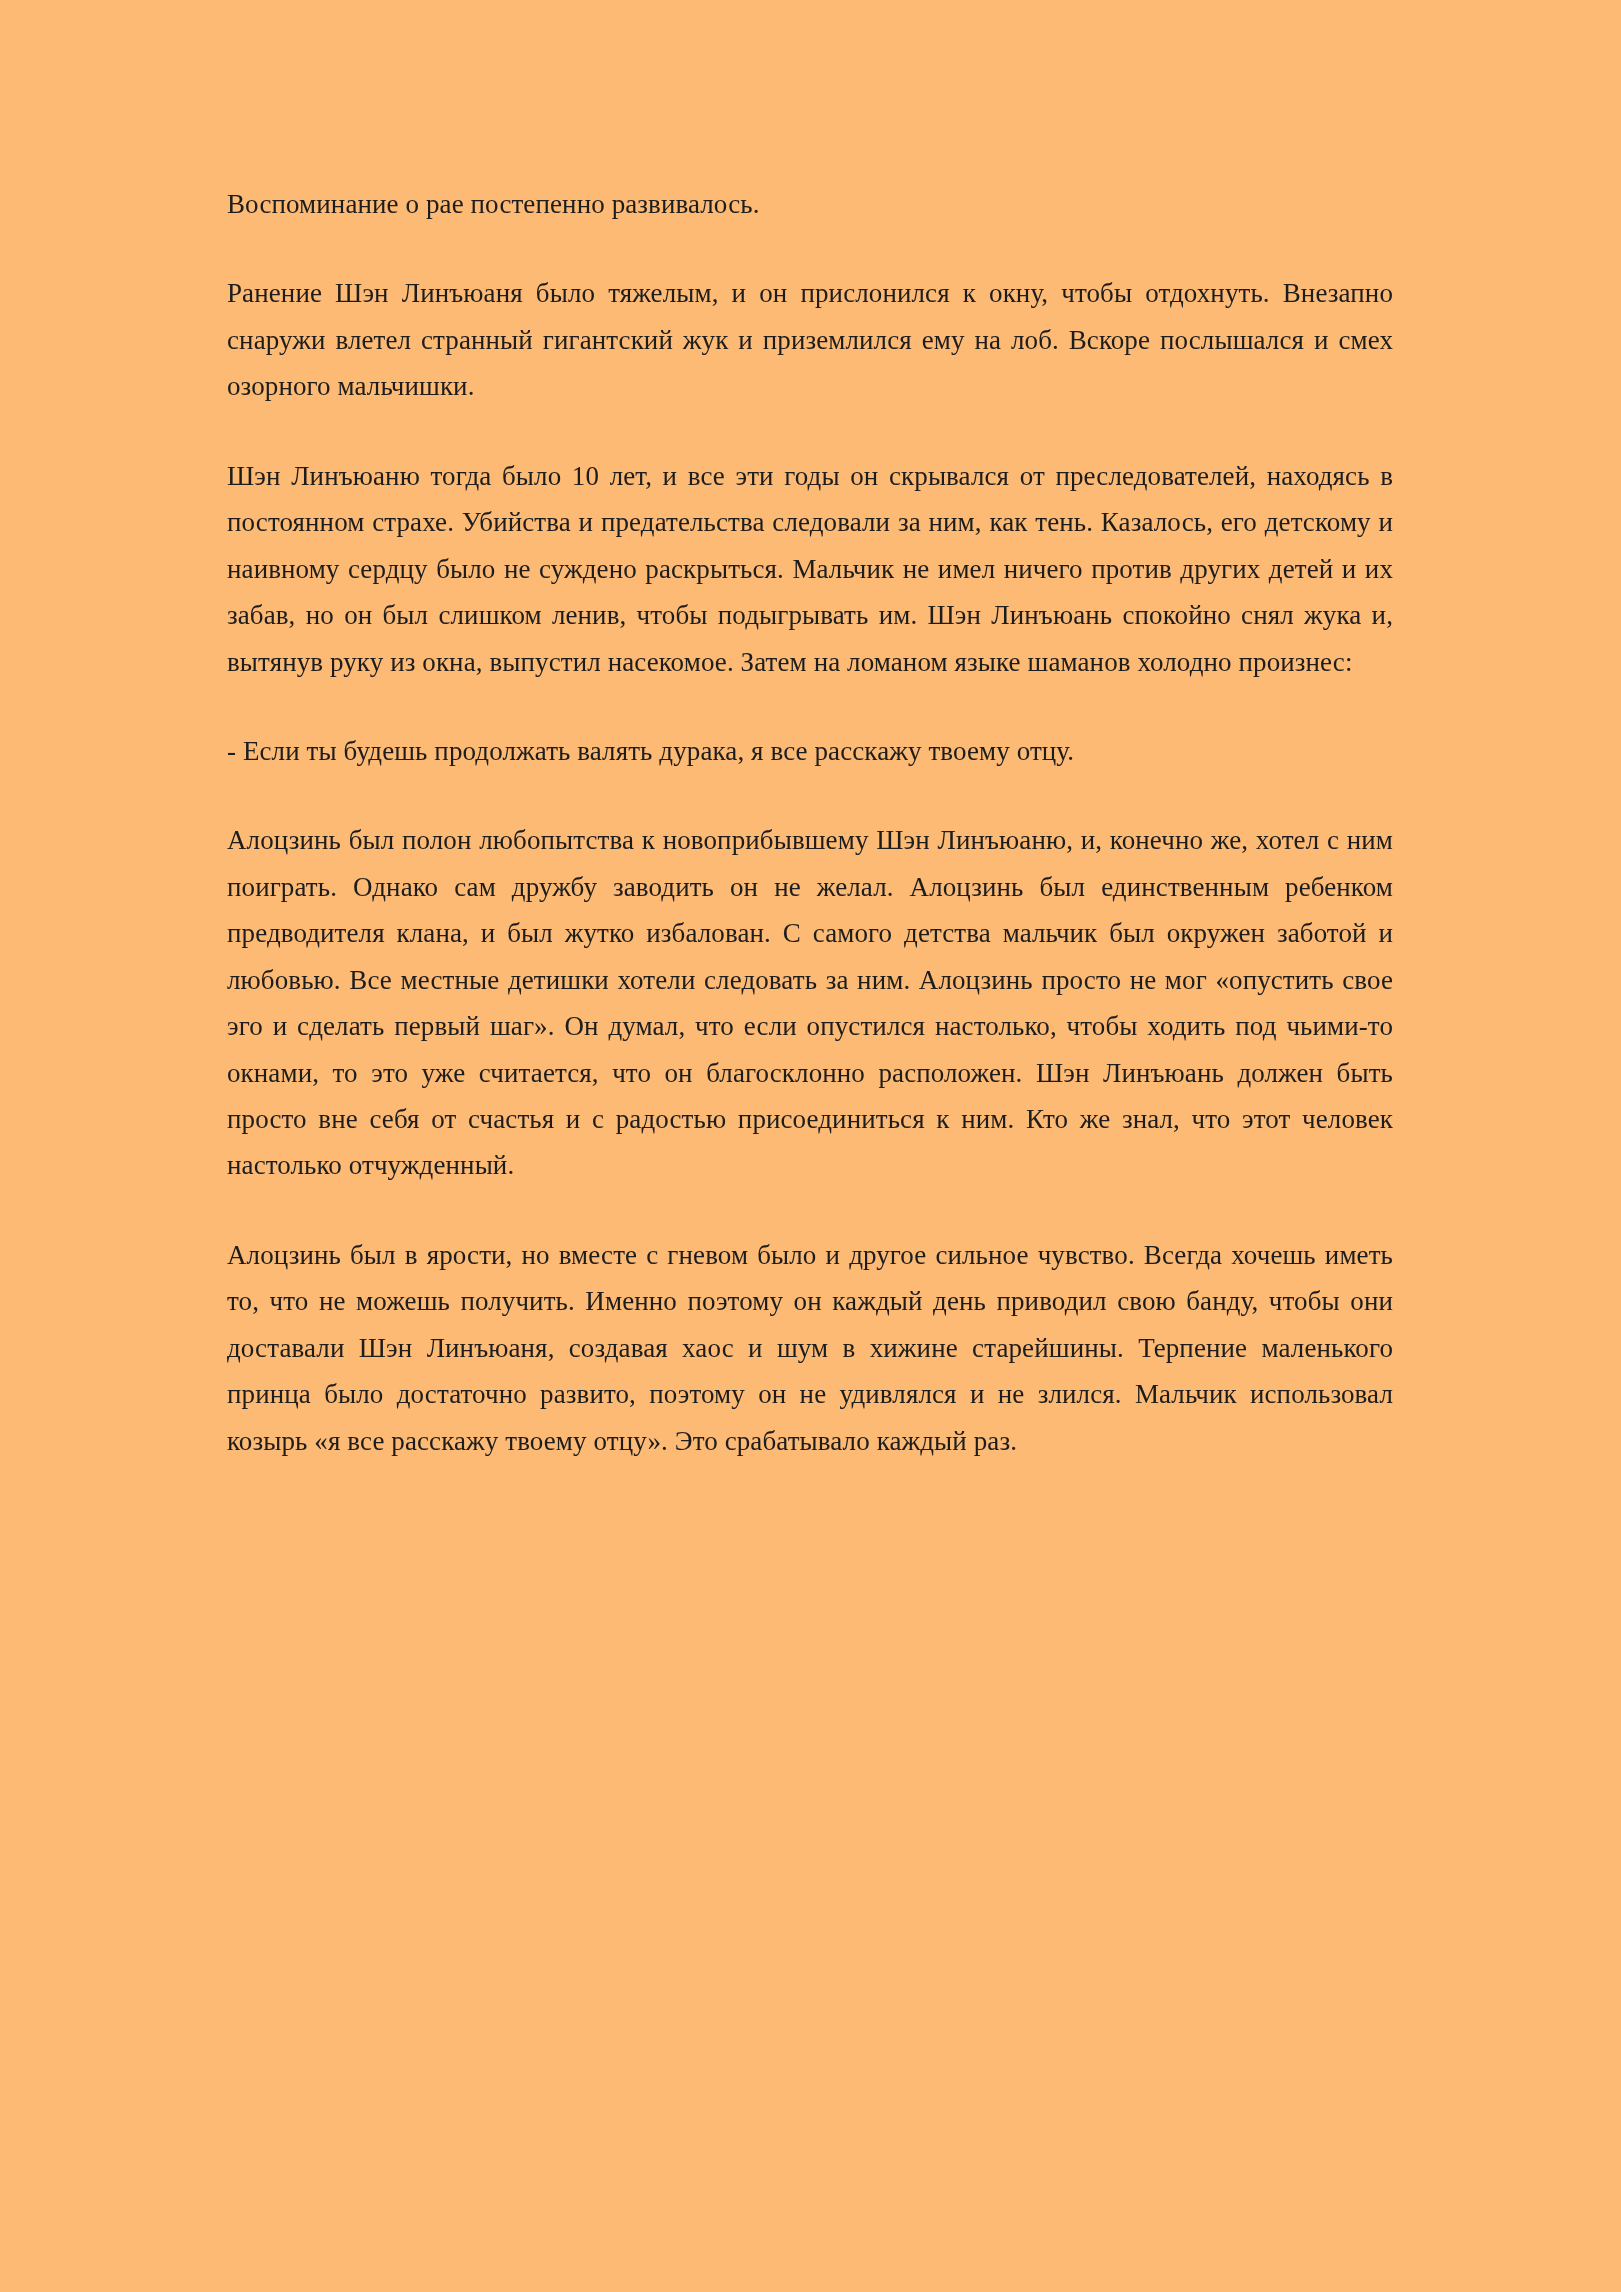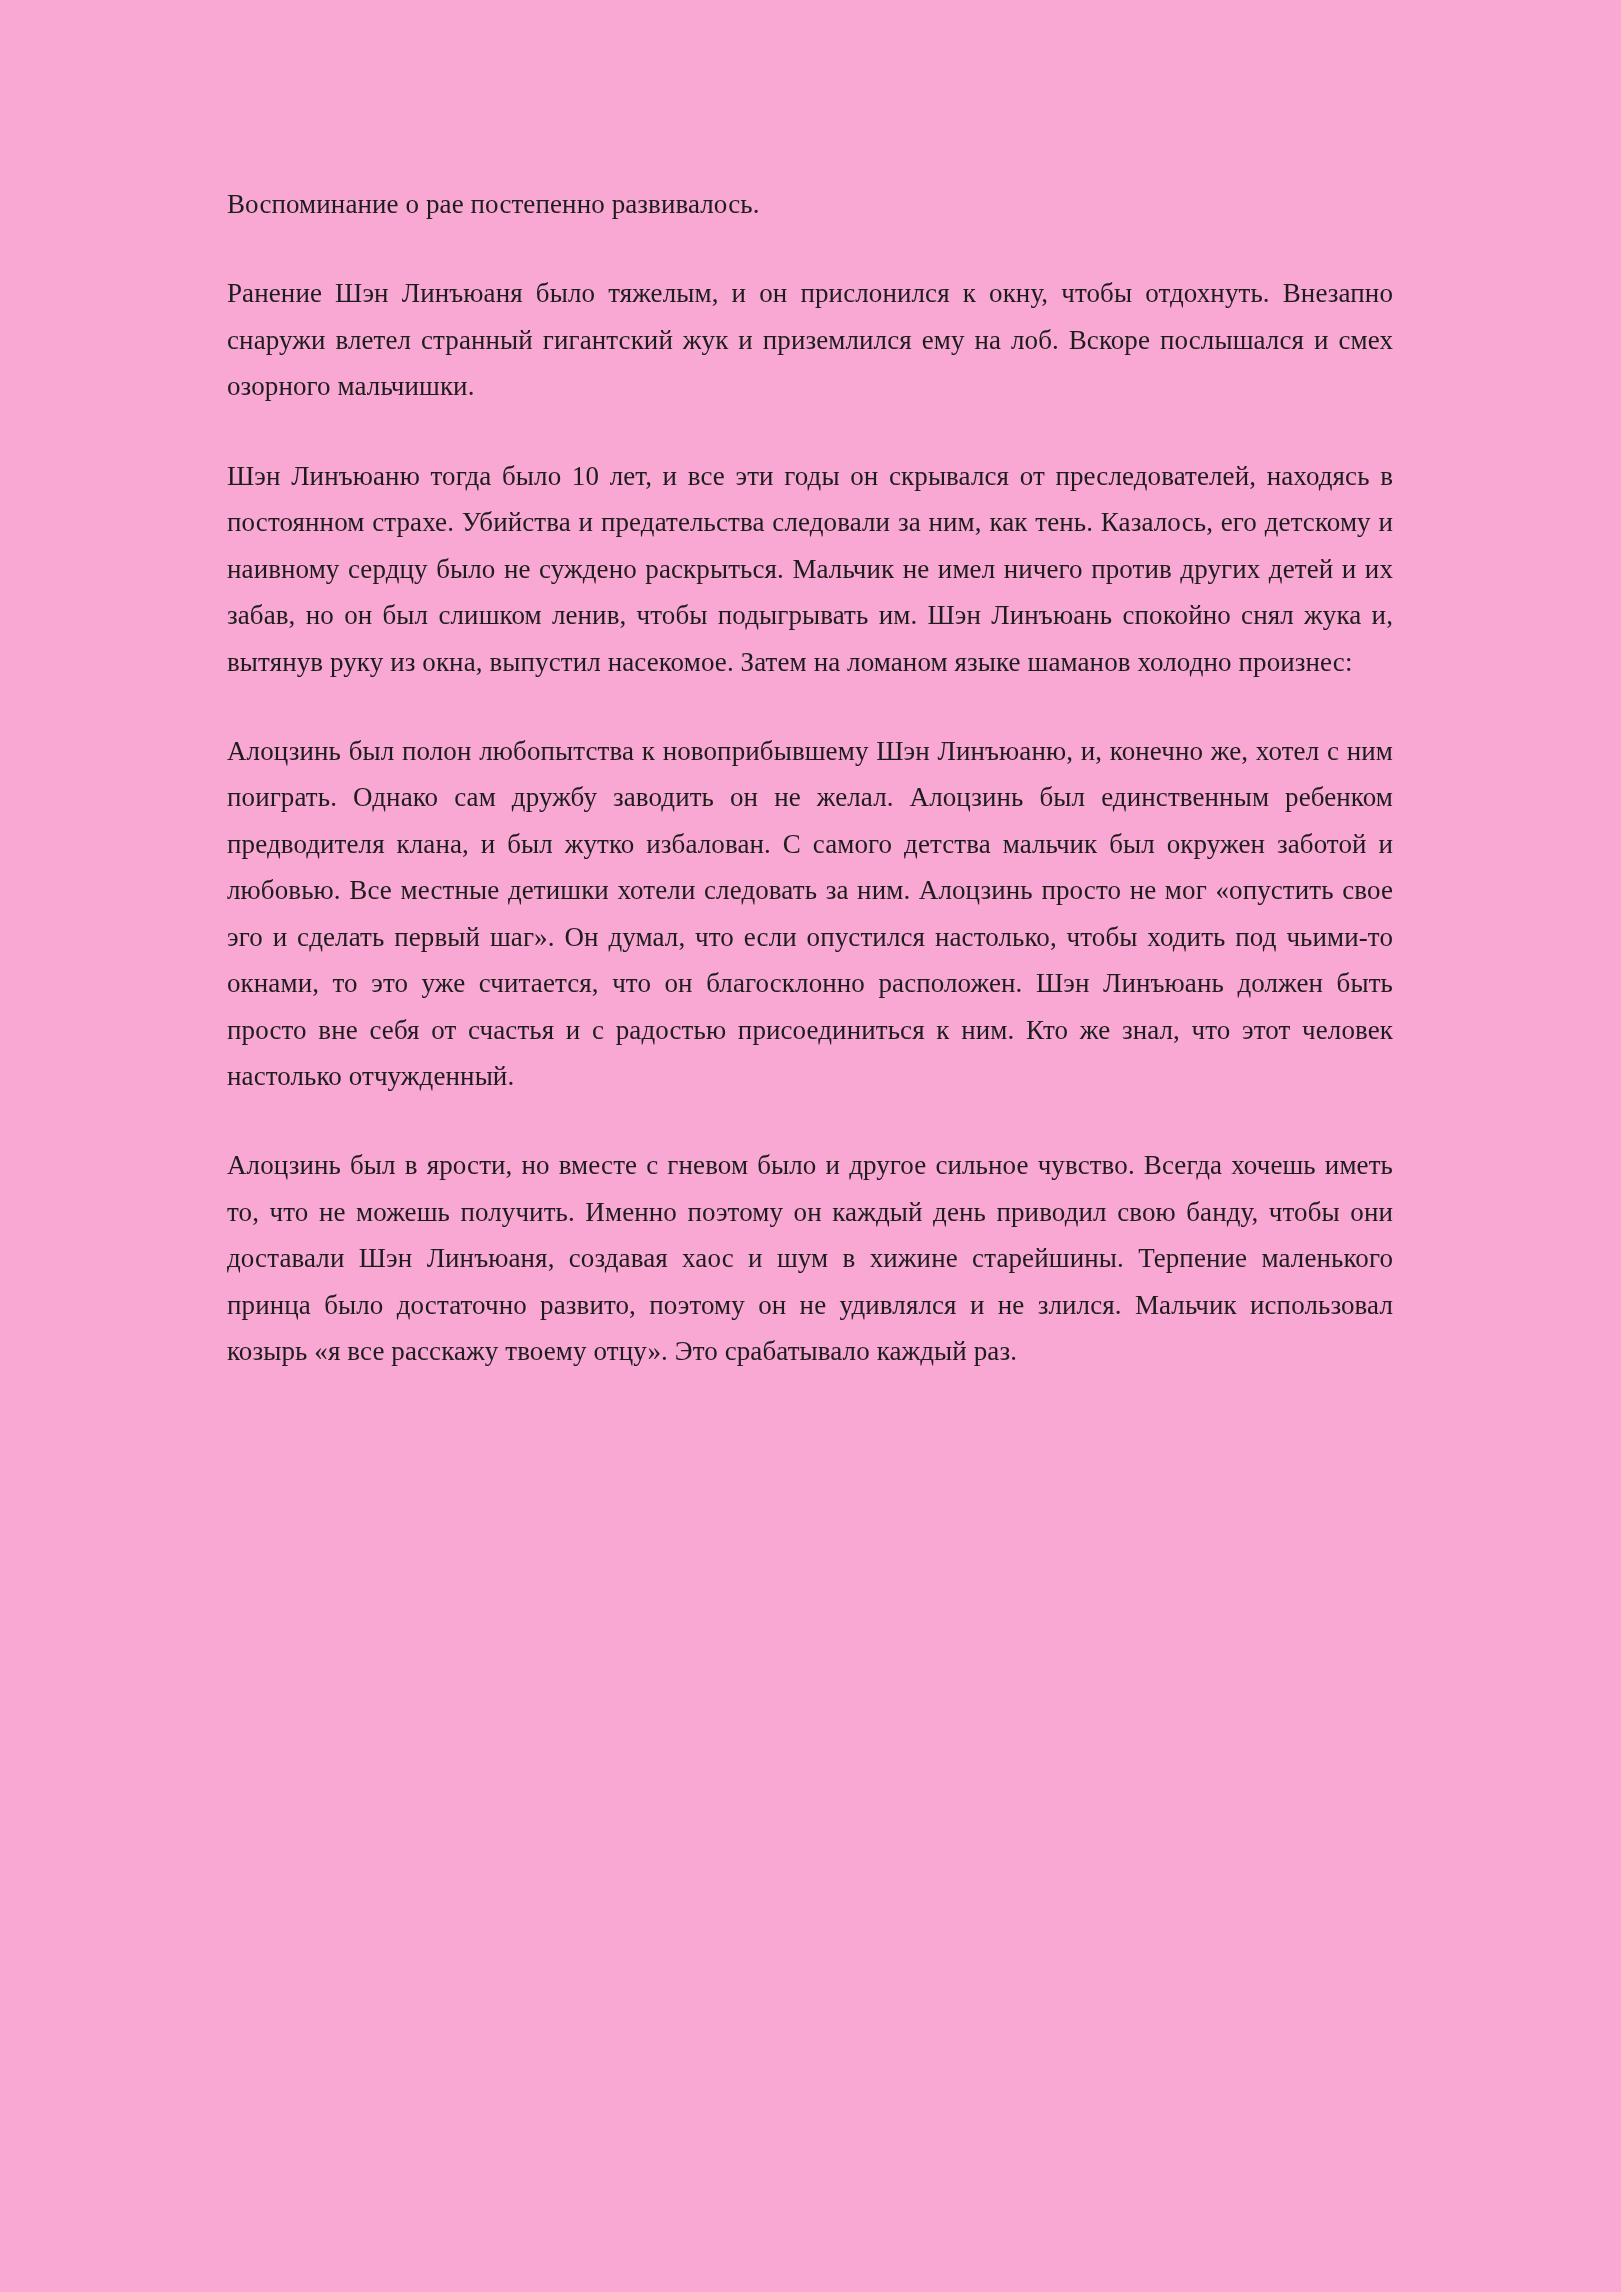--- a/index.html
+++ b/index.html
@@ -12,21 +12,21 @@
     background: #fbe8da;
     font-family: "Liberation Serif", serif;
     color: #1b1b1b;
     -webkit-font-smoothing: antialiased;
   }
   .page {
     box-sizing: border-box;
     width: 1621px;
     min-height: 2293px;
     padding: 181px 227px 118px 227px;
-    background: #f9a8d4;
+    background: #fdba74;
   }
   .doc-body {
     width: 1166px;
   }
   p.para {
     margin: 0 0 43px 0;
     font-size: 27px;
     line-height: 1.72;
     text-align: justify;
     text-justify: inter-word;
@@ -41,17 +41,18 @@
   }
 </style>
 </head>
 <body>
 
 <div class="page">
   <div class="doc-body">
     <p class="para short">Воспоминание о рае постепенно развивалось.</p>
     <p class="para">Ранение Шэн Линъюаня было тяжелым, и он прислонился к окну, чтобы отдохнуть. Внезапно снаружи влетел странный гигантский жук и приземлился ему на лоб. Вскоре послышался и смех озорного мальчишки.</p>
     <p class="para">Шэн Линъюаню тогда было 10 лет, и все эти годы он скрывался от преследователей, находясь в постоянном страхе. Убийства и предательства следовали за ним, как тень. Казалось, его детскому и наивному сердцу было не суждено раскрыться. Мальчик не имел ничего против других детей и их забав, но он был слишком ленив, чтобы подыгрывать им. Шэн Линъюань спокойно снял жука и, вытянув руку из окна, выпустил насекомое. Затем на ломаном языке шаманов холодно произнес:</p>
+    <p class="para short">- Если ты будешь продолжать валять дурака, я все расскажу твоему отцу.</p>
     <p class="para">Алоцзинь был полон любопытства к новоприбывшему Шэн Линъюаню, и, конечно же, хотел с ним поиграть. Однако сам дружбу заводить он не желал. Алоцзинь был единственным ребенком предводителя клана, и был жутко избалован. С самого детства мальчик был окружен заботой и любовью. Все местные детишки хотели следовать за ним. Алоцзинь просто не мог «опустить свое эго и сделать первый шаг». Он думал, что если опустился настолько, чтобы ходить под чьими-то окнами, то это уже считается, что он благосклонно расположен. Шэн Линъюань должен быть просто вне себя от счастья и с радостью присоединиться к ним. Кто же знал, что этот человек настолько отчужденный.</p>
     <p class="para">Алоцзинь был в ярости, но вместе с гневом было и другое сильное чувство. Всегда хочешь иметь то, что не можешь получить. Именно поэтому он каждый день приводил свою банду, чтобы они доставали Шэн Линъюаня, создавая хаос и шум в хижине старейшины. Терпение маленького принца было достаточно развито, поэтому он не удивлялся и не злился. Мальчик использовал козырь «я все расскажу твоему отцу». Это срабатывало каждый раз.</p>
   </div>
 </div>
 
 
 </body></html>

